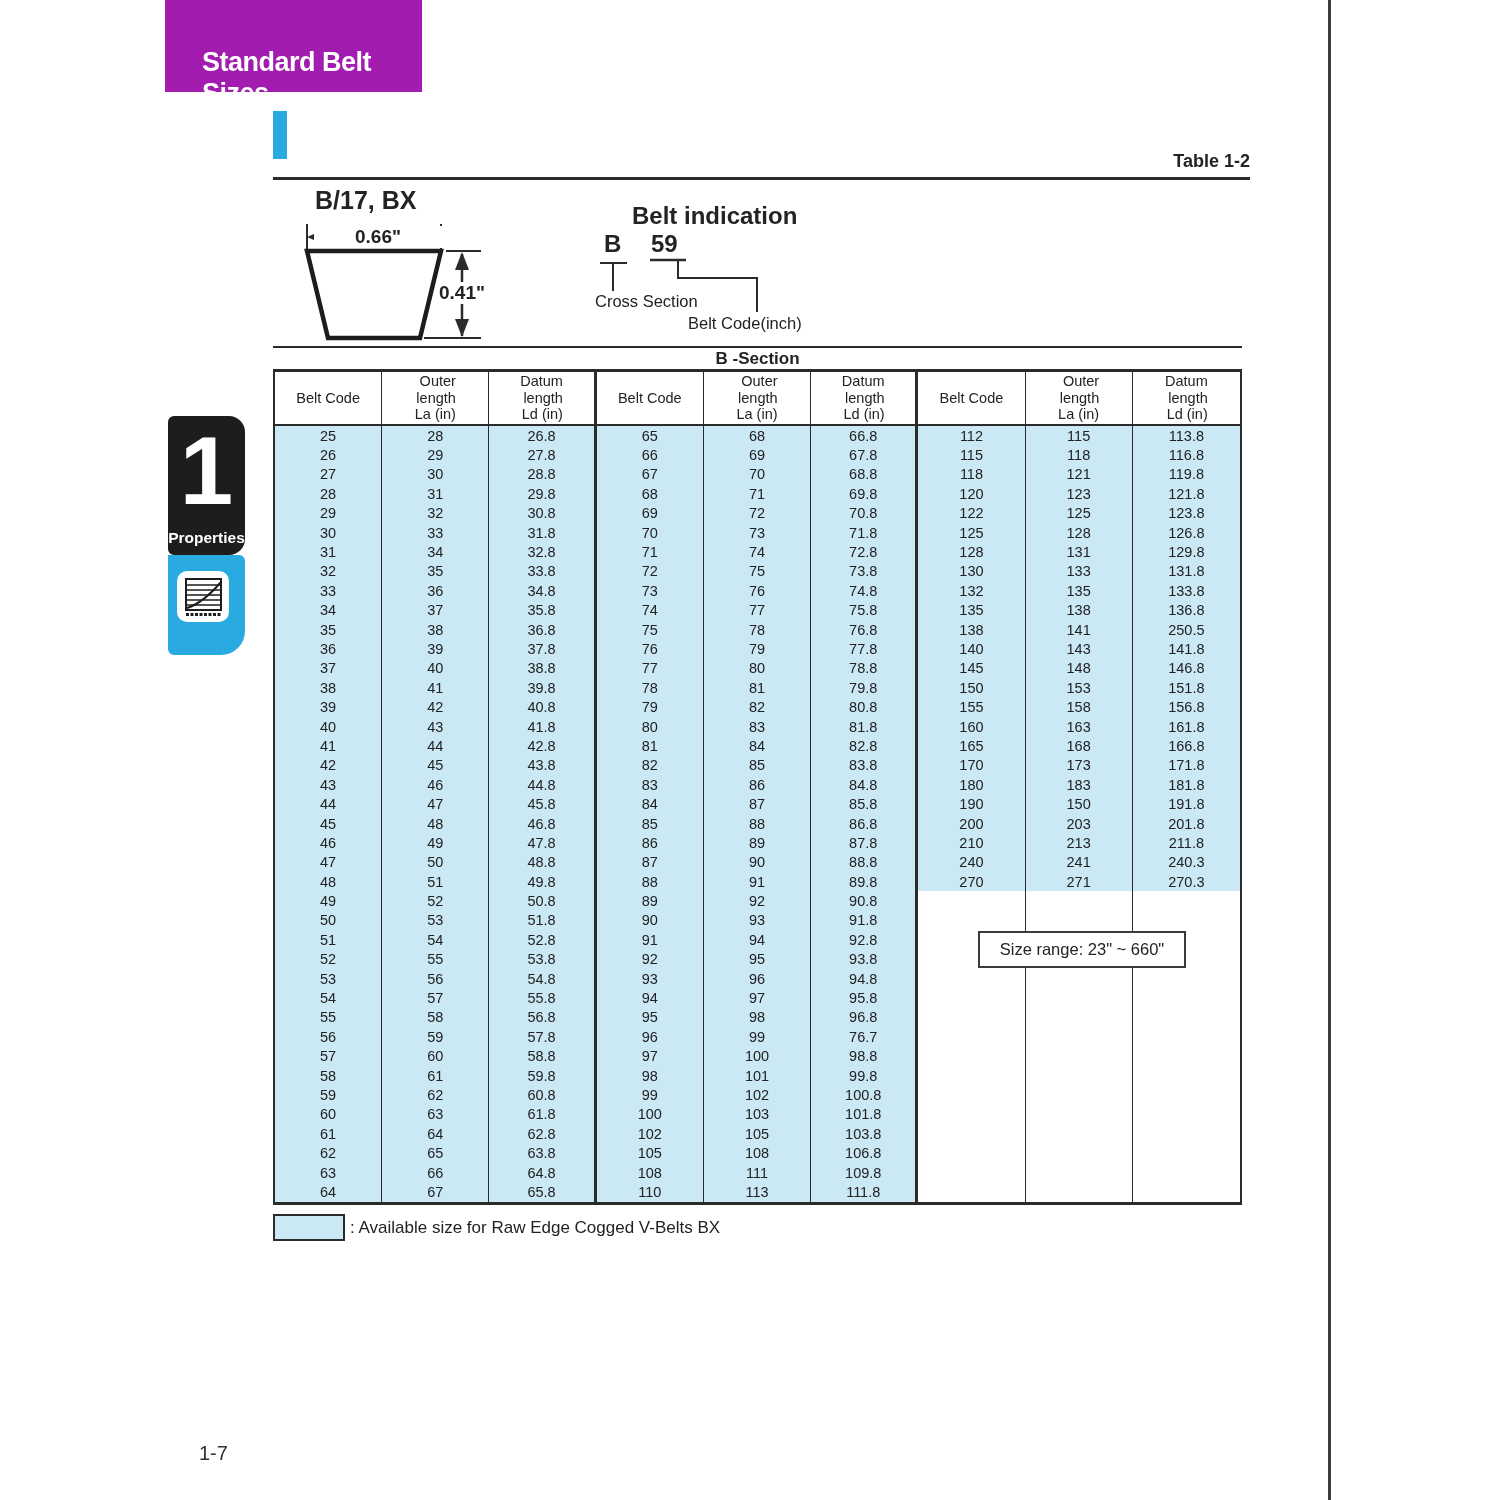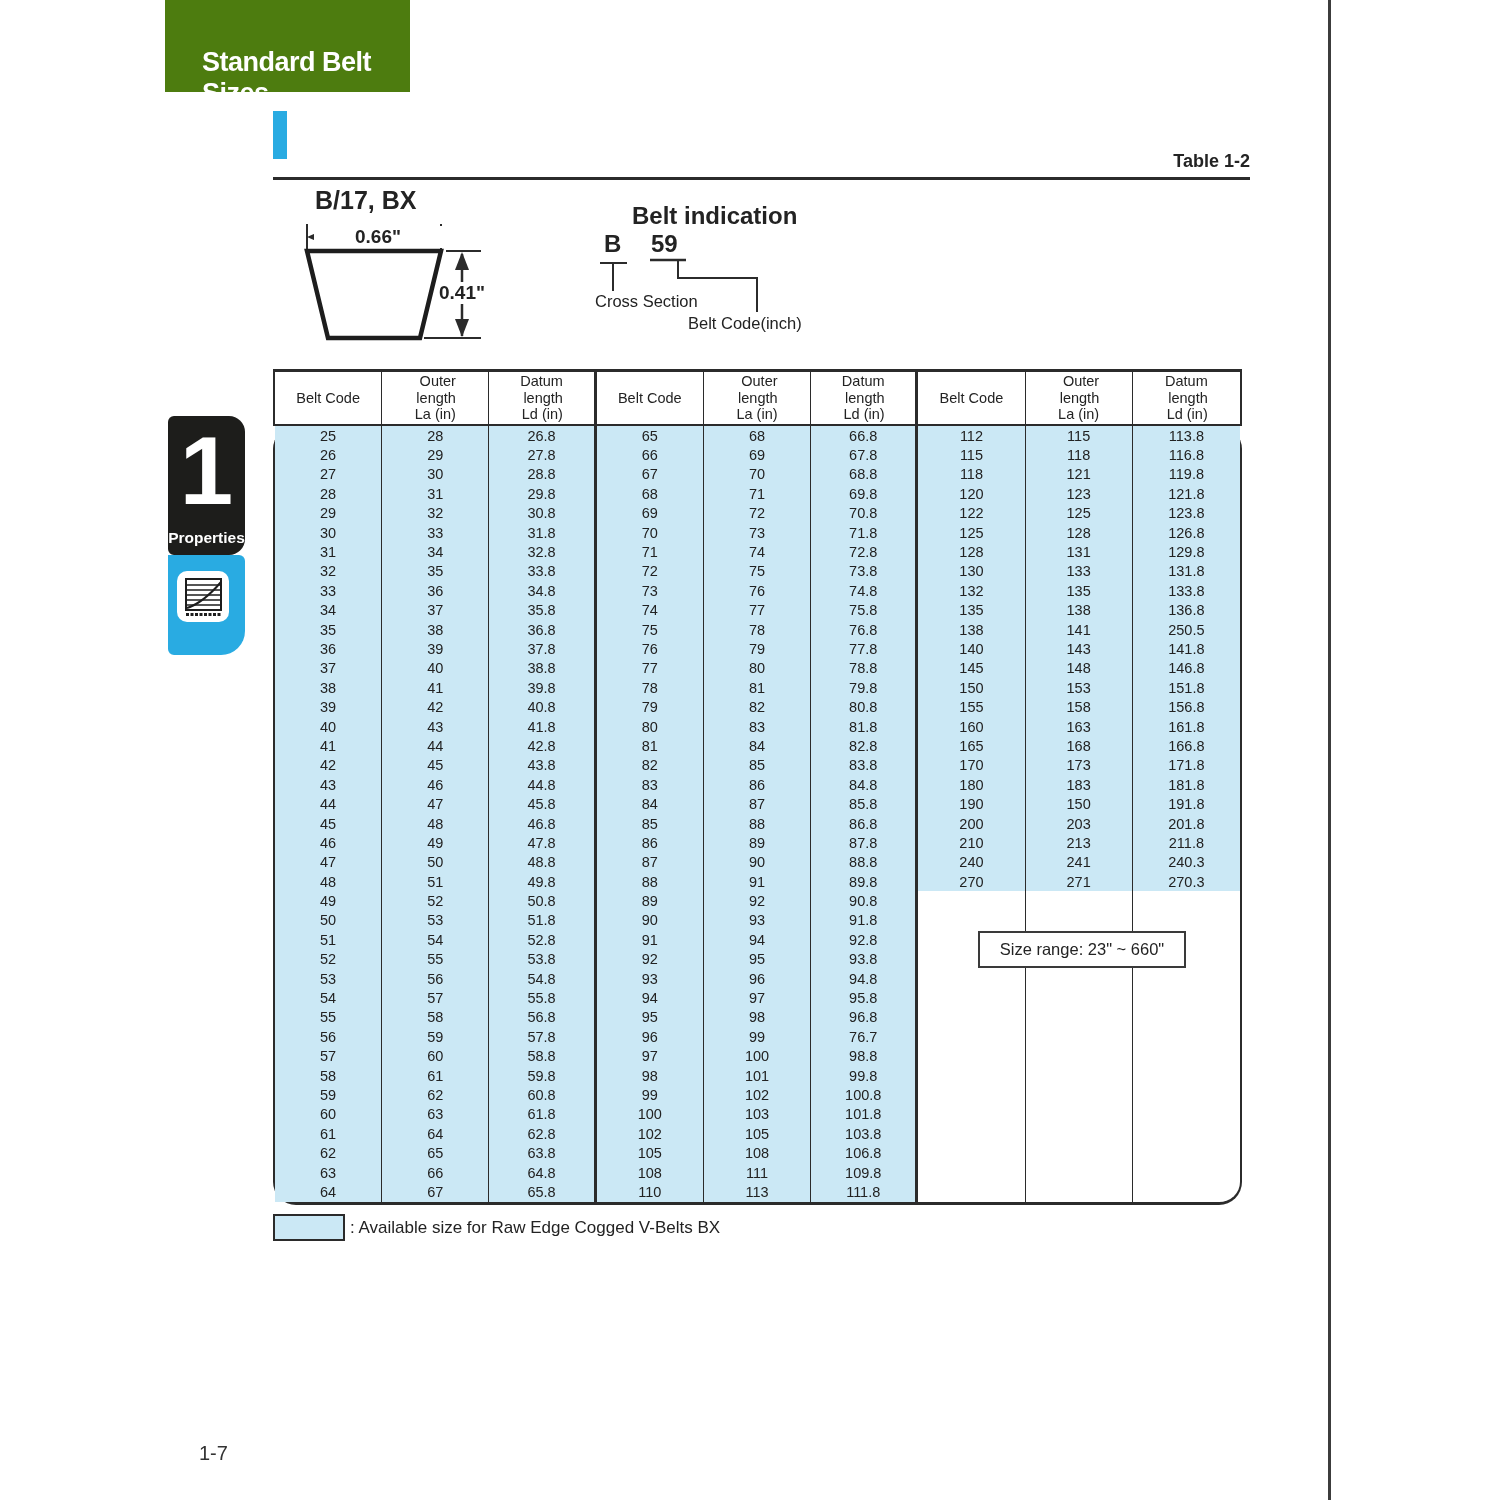--- a/index.html
+++ b/index.html
@@ -1,21 +1,21 @@
 <!DOCTYPE html>
 <html><head>
 <meta charset="utf-8">
 <style>
   html,body{margin:0;padding:0;background:#fff;}
   #page{position:relative;width:1500px;height:1500px;background:#ffffff;overflow:hidden;
         font-family:"Liberation Sans", sans-serif;color:#232323;}
   .abs{position:absolute;}
 
   
-  .eyebrow{left:165px;top:0;width:245px;height:92px;background:#4d7c0f;}
+  .eyebrow{left:165px;top:0;width:245px;height:92px;background:#a21caf;padding-left:12px;}
   .eyebrow span{position:absolute;left:37px;top:47px;color:#fff;font-size:27px;font-weight:bold;letter-spacing:-0.5px;}
 
   
   .accent-bar{left:273px;top:111px;width:14px;height:48px;background:#29ABE2;}
   .title{left:305px;top:106px;font-size:42px;font-weight:bold;letter-spacing:-1px;color:#1d1d1d;white-space:nowrap;}
   .table-label{left:1100px;top:151px;width:150px;text-align:right;font-size:18px;font-weight:bold;}
   .title-rule{left:273px;top:177px;width:977px;height:3px;background:#2b2b2b;}
 
   
   .profile-label{left:315px;top:186px;font-size:25px;font-weight:bold;}
@@ -35,21 +35,21 @@
   .icon-box{position:absolute;left:9px;top:16px;width:52px;height:51px;background:#fff;border-radius:10px;}
 
   
   .section-bar{left:273px;top:346px;width:969px;height:23px;border-top:2px solid #2b2b2b;box-sizing:border-box;
                text-align:center;font-size:17px;font-weight:bold;line-height:22px;background:#fff;}
   #header-row{left:273px;top:369px;width:969px;height:57px;box-sizing:border-box;display:grid;grid-template-columns:repeat(9,1fr);
               border-top:3px solid #2b2b2b;border-bottom:2px solid #2b2b2b;border-left:2px solid #2b2b2b;border-right:2px solid #2b2b2b;}
   #header-row .cell{display:flex;align-items:center;justify-content:center;text-align:right;
                     font-size:14.5px;line-height:1.15;white-space:pre-line;}
   #body-grid{left:273px;top:426px;width:969px;height:779px;box-sizing:border-box;display:grid;grid-template-columns:repeat(9,1fr);
-             grid-auto-rows:19.4px;border-bottom:3px solid #2b2b2b;border-left:2px solid #2b2b2b;border-right:2px solid #2b2b2b;border-radius:23px;}
+             grid-auto-rows:19.4px;border-bottom:3px solid #2b2b2b;border-left:2px solid #2b2b2b;border-right:2px solid #2b2b2b;}
   .cell{border-right:1.5px solid #2b2b2b;box-sizing:border-box;}
   .cell.sep{border-right:3px solid #2b2b2b;}
   .cell.no-r{border-right:none;}
   #body-grid .cell{display:flex;align-items:center;justify-content:center;font-size:14.5px;color:#222;}
   #body-grid .cell.filled{background:#CBE8F5;}
 
   .size-range{left:978px;top:931px;width:208px;height:37px;background:#fff;border:2px solid #3a3a3a;box-sizing:border-box;
               display:flex;align-items:center;justify-content:center;font-size:16.5px;z-index:5;}
   .legend-swatch{left:273px;top:1214px;width:72px;height:27px;background:#CBE8F5;border:2px solid #2b2b2b;box-sizing:border-box;}
   .legend-text{left:350px;top:1218px;font-size:17px;}
@@ -124,20 +124,21 @@
             <rect x="22.5" y="42" width="3" height="3"></rect>
           <rect x="27" y="42" width="3" height="3"></rect>
             <rect x="31.5" y="42" width="3" height="3"></rect>
           <rect x="36" y="42" width="3" height="3"></rect>
             <rect x="40.5" y="42" width="3" height="3"></rect>
         </g>
       </svg>
     </div>
   </div>
 
+  <div class="abs section-bar">B -Section</div>
   <div class="abs" id="header-row">
       <div class="cell">Belt Code</div>
       <div class="cell">Outer
 length
 La (in)</div>
       <div class="cell sep">Datum
 length
 Ld (in)</div>
       <div class="cell">Belt Code</div>
       <div class="cell">Outer

